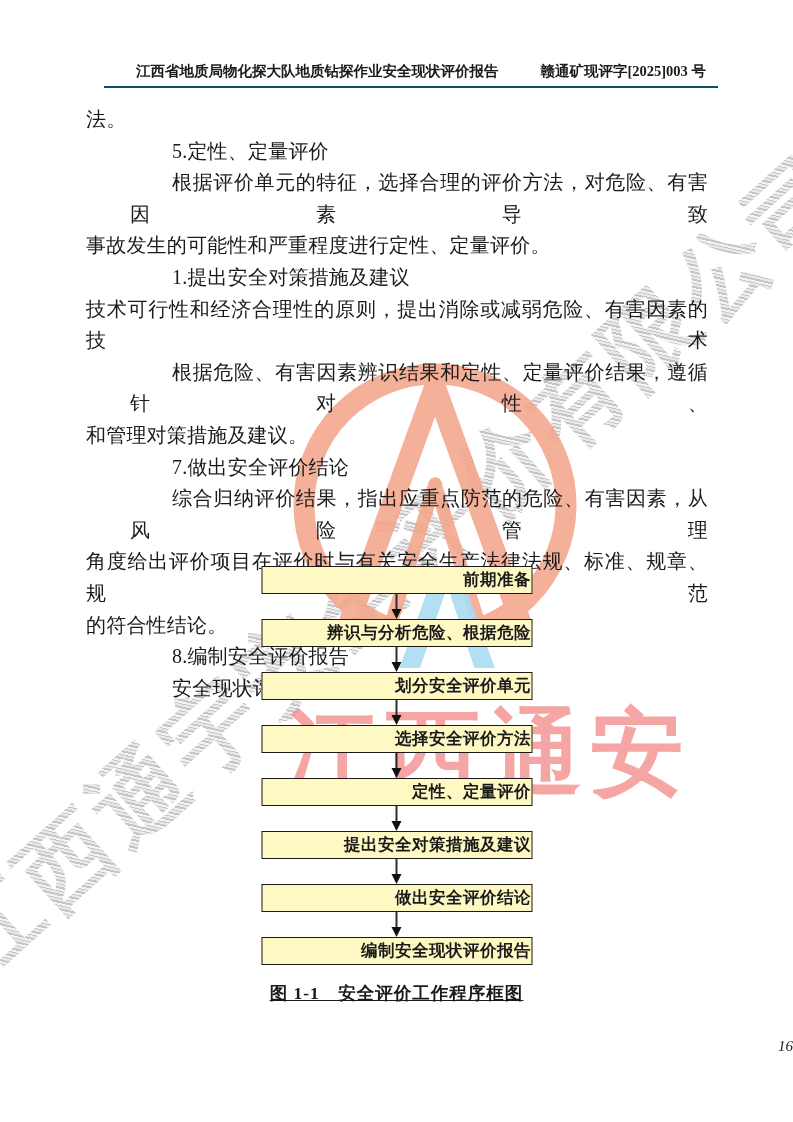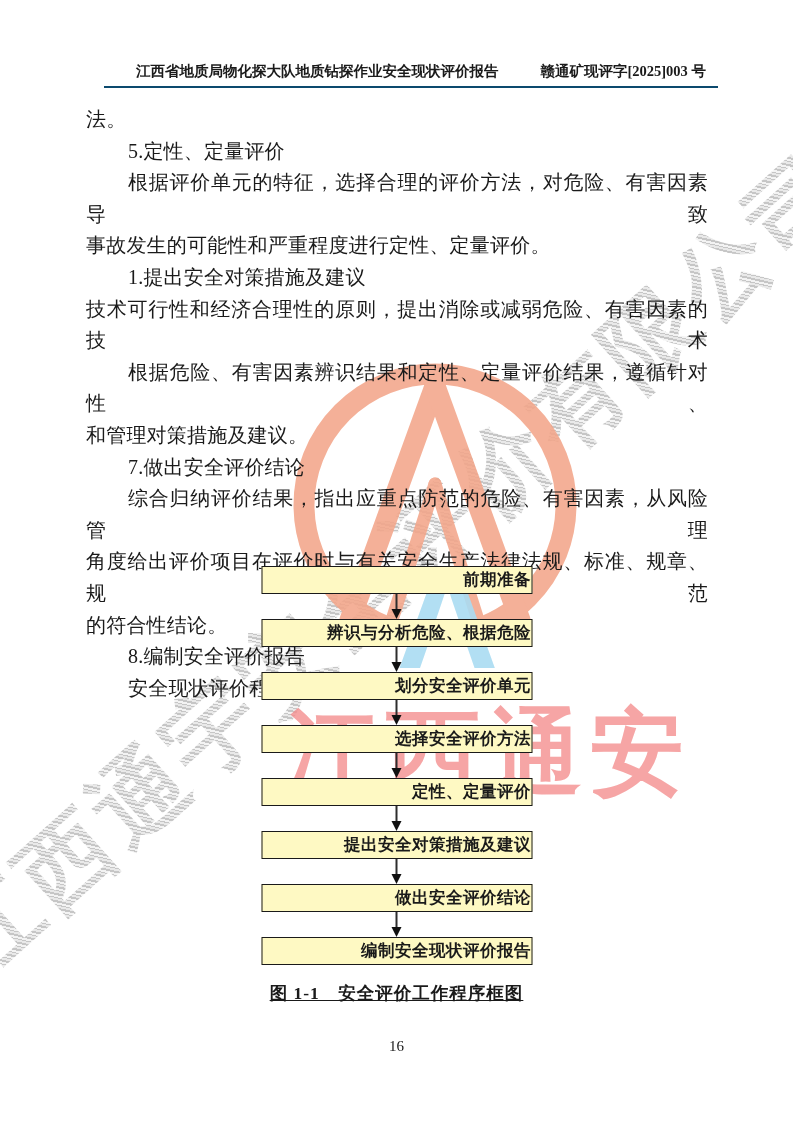--- a/index.html
+++ b/index.html
@@ -36,40 +36,40 @@
     position:absolute;top:62px;left:104px;width:614px;
     border-bottom:2px solid #0c4a6e;padding:0 12px 5px 32px;box-sizing:border-box;
     display:flex;justify-content:space-between;align-items:flex-end;
     font-weight:bold;font-size:14.5px;white-space:nowrap;
   }
   .body-text{
     position:absolute;top:104px;left:86px;width:622px;
     font-size:20px;line-height:31.6px;letter-spacing:.2px;
   }
   .body-text .line{min-height:31.6px;}
-  .body-text .indent{text-indent:42px;}
+  .body-text .indent{text-indent:42px;margin-left:44px;}
   .body-text .fill{text-align:justify;text-align-last:justify;}
   .flowchart{
     position:absolute;top:566px;left:50%;transform:translateX(-50%);
     display:flex;flex-direction:column;align-items:center;
   }
   .flow-box{
     box-sizing:border-box;width:271px;height:28px;border:1.5px solid #1a1a1a;background:#fef9c3;
     font-family:"Liberation Sans",sans-serif;font-weight:bold;font-size:16.5px;
     line-height:25px;text-align:right;letter-spacing:.5px;
   }
   .arrow{height:25px;display:flex;flex-direction:column;align-items:center;}
   .arrow .shaft{display:block;width:2px;flex:1;background:#2e2e2e;}
   .arrow .head{display:block;width:0;height:0;border-left:5.5px solid transparent;border-right:5.5px solid transparent;border-top:10px solid #111;}
   .caption{
     position:absolute;top:981px;left:0;width:100%;text-align:center;
     font-weight:bold;font-size:17.5px;letter-spacing:1px;text-decoration:underline;
   }
   .page-number{
-    position:absolute;top:1038px;left:0;width:100%;text-align:center;font-size:15px;
+    position:absolute;top:1038px;left:0;width:100%;text-align:right;font-size:15px;font-style:italic;
   }
 </style>
 </head>
 <body>
 
 <div class="page">
 
   <div class="wm-layer">
     <div class="wm-diagonal">江西通宇安全评价有限公司</div>
     <svg class="wm-logo" width="294" height="298" viewBox="0 0 294 298">

